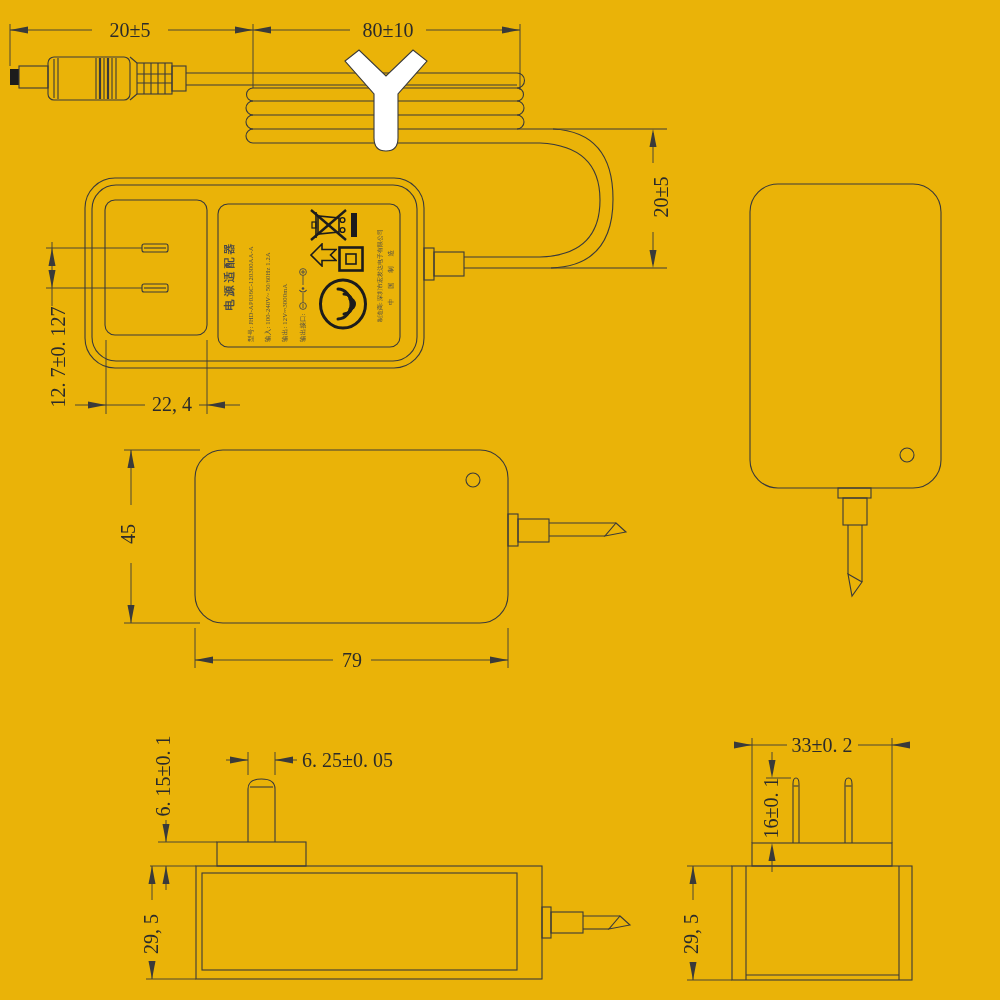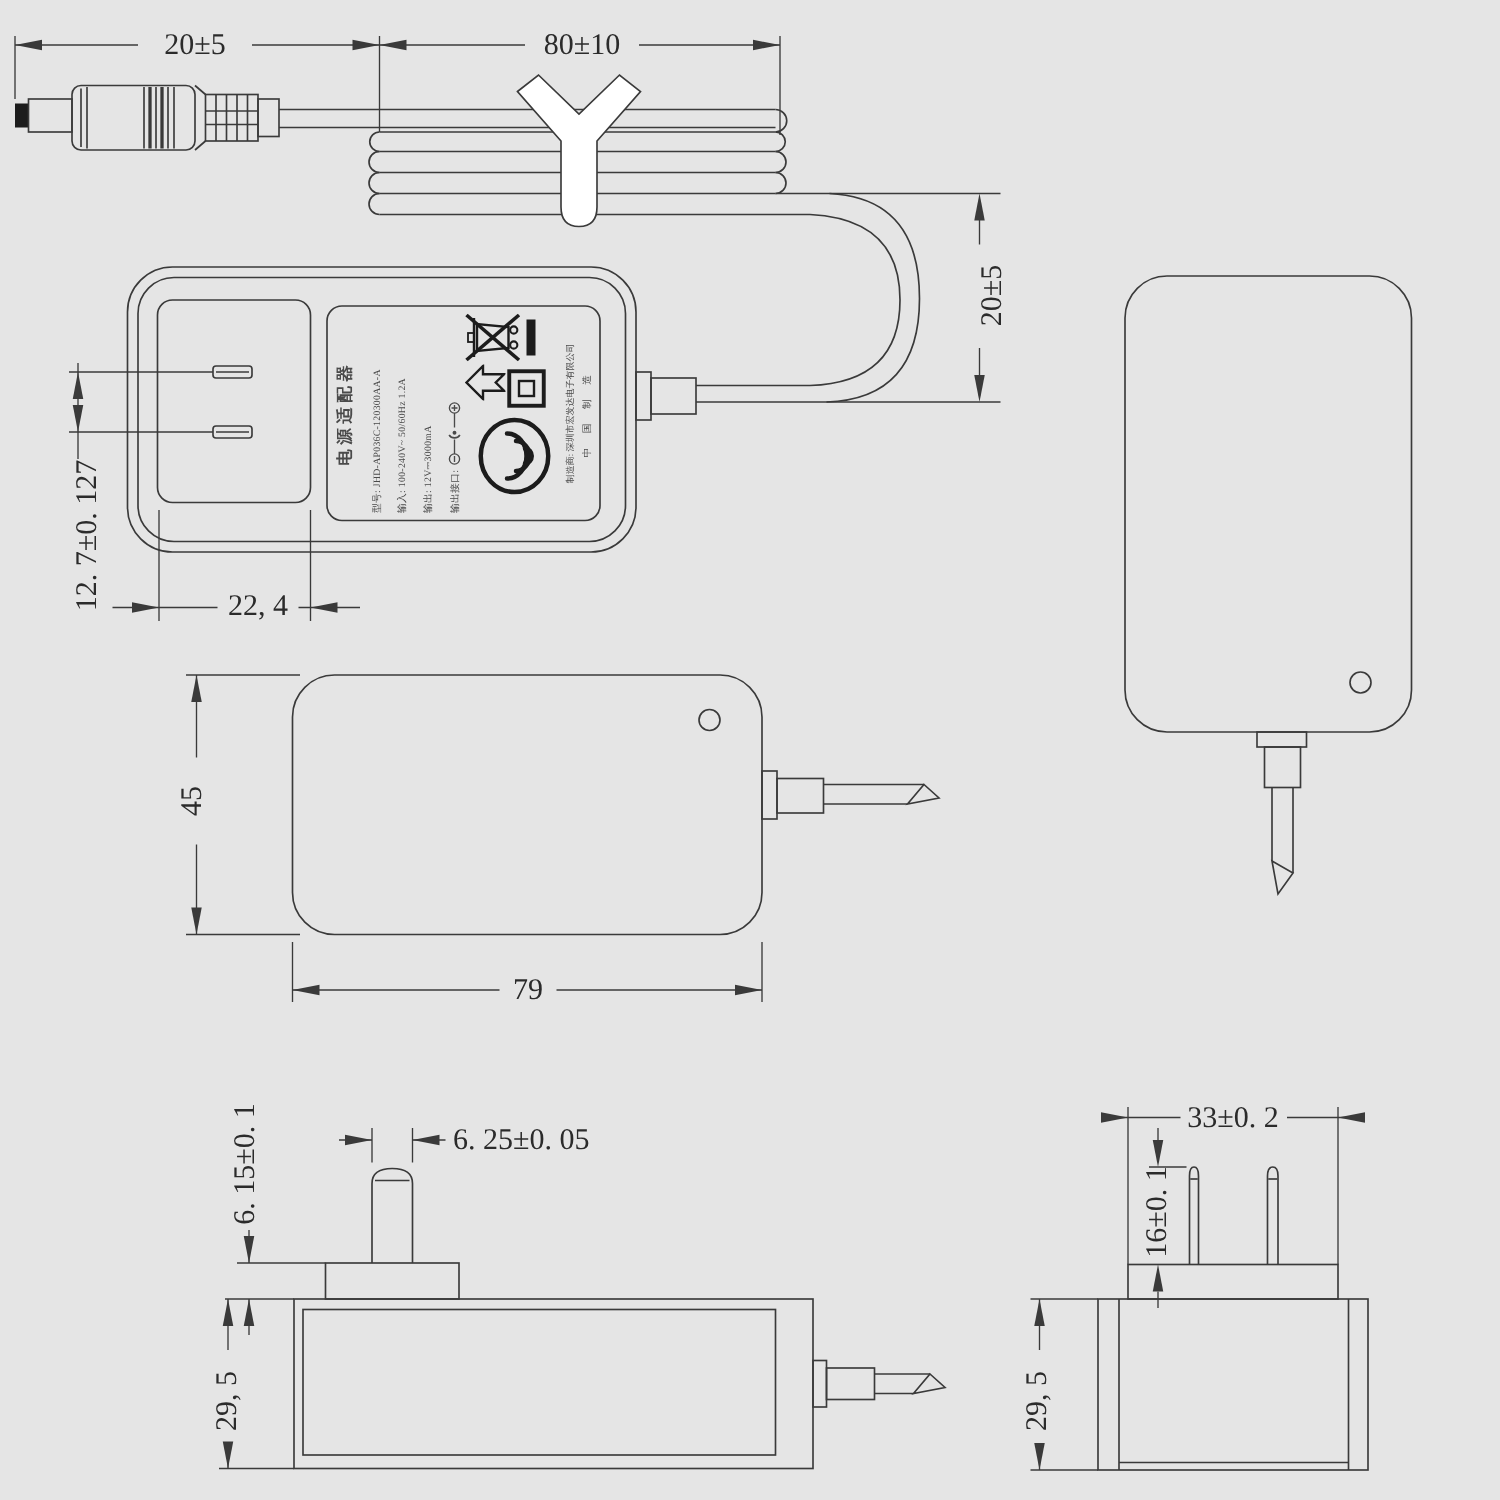--- a/index.html
+++ b/index.html
@@ -1,16 +1,16 @@
 <!DOCTYPE html>
 <html><head>
 <meta charset="utf-8">
 <style>
   html,body{margin:0;padding:0;background:#ffffff;}
-  #stage{position:relative;width:1000px;height:1000px;background:#e5e5e5;overflow:hidden;
+  #stage{position:relative;width:1000px;height:1000px;background:#eab308;overflow:hidden;
          font-family:"Liberation Serif",serif;}
   svg.draw{position:absolute;left:0;top:0;}
   .ln{stroke:#3a3a3a;fill:none;stroke-width:1.1;}
   .lnthick{stroke:#3a3a3a;fill:none;stroke-width:2.2;}
   .dim{stroke:#3a3a3a;fill:none;stroke-width:0.9;}
   .arr{fill:#3a3a3a;stroke:none;}
   .blk{fill:#1c1c1c;stroke:none;}
   text.dimtxt{font-family:"Liberation Serif",serif;font-size:20px;fill:#2b2b2b;}
   
   .label-wrap{position:absolute;left:218px;top:204px;width:182px;height:143px;}

